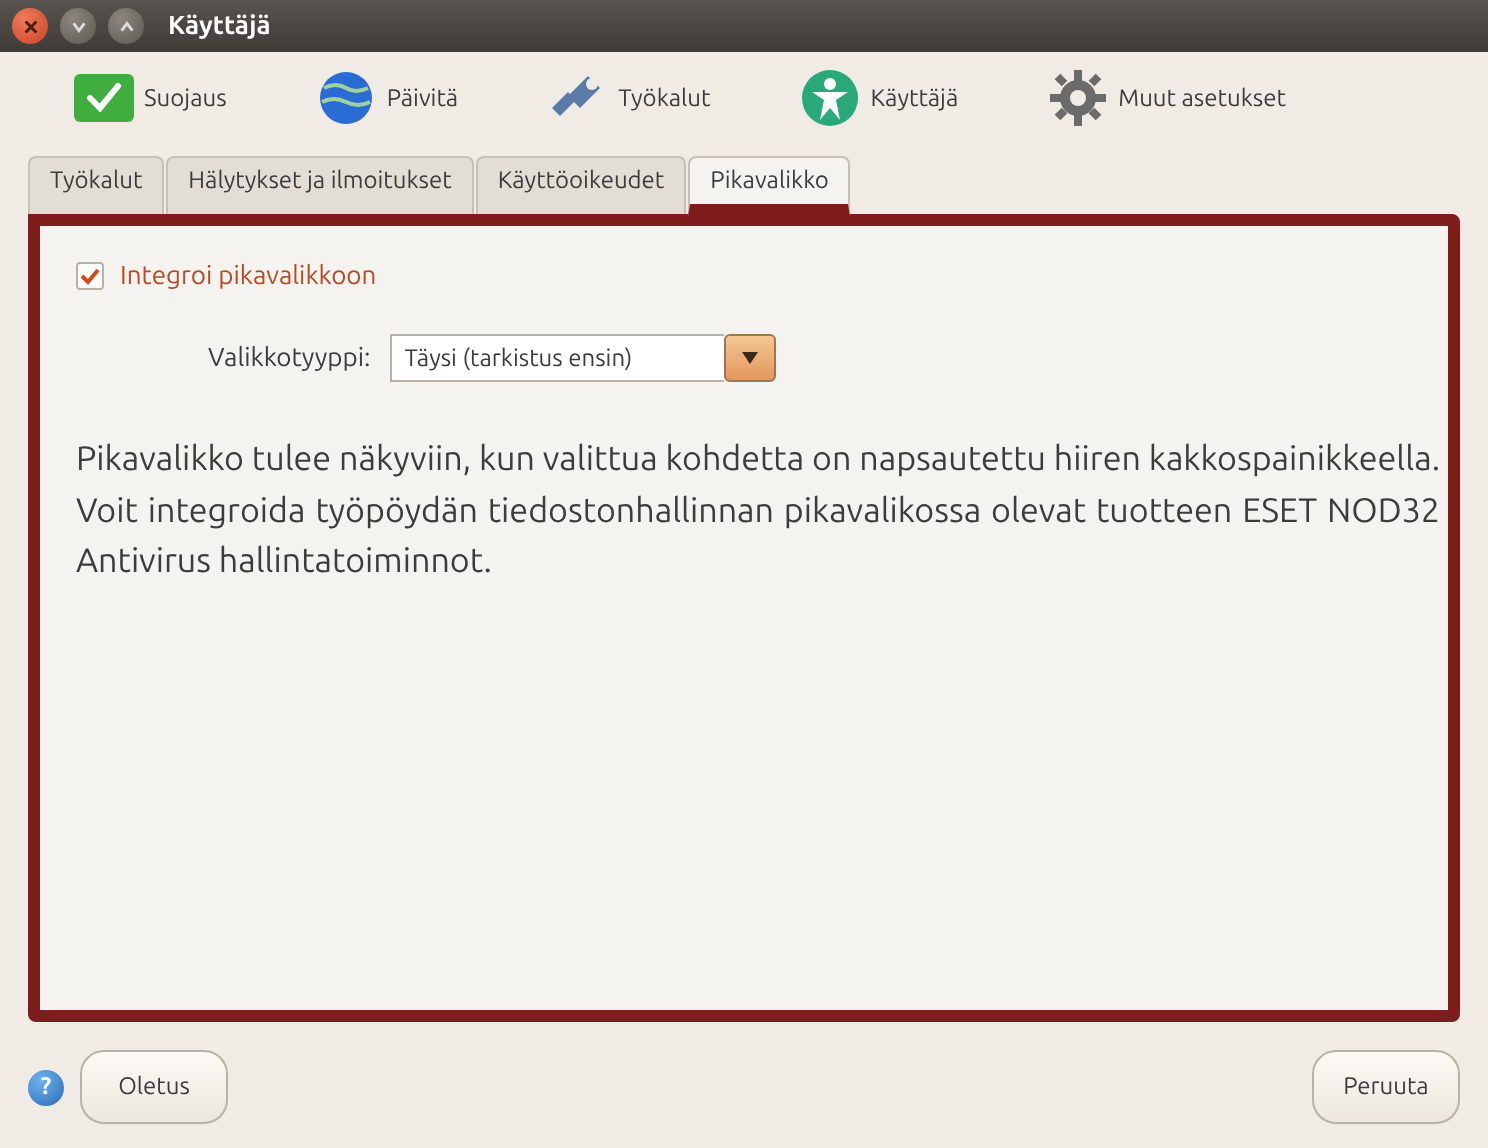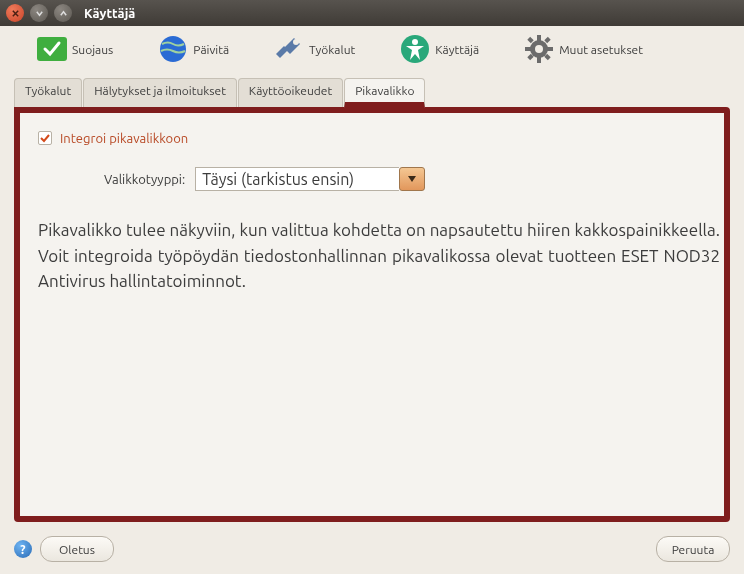--- a/index.html
+++ b/index.html
@@ -92,26 +92,26 @@
     border-radius: 2px;
     display: flex; align-items: center; justify-content: center;
   }
   .check-box svg { width: 10px; height: 10px; }
   .check-label { color: #b84a26; font-size: 13px; }
   
   .form-row { display: flex; align-items: center; gap: 10px; margin-left: 66px; margin-bottom: 26px; }
   .form-label { color: #3c3c3c; font-size: 13px; }
   .select-wrap { display: flex; }
   .select-input {
-    width: 204px; height: 24px;
+    width: 167px; height: 24px;
     background: #fff;
     border: 1px solid #b8b1a5;
     border-right: none;
     padding: 0 6px;
-    font-size: 16px;
+    font-size: 12px;
     display: flex; align-items: center;
   }
   .select-btn {
     width: 26px; height: 24px;
     background: linear-gradient(#f4c793, #e2975c);
     border: 1px solid #a0764c;
     border-radius: 3px;
     display: flex; align-items: center; justify-content: center;
   }
   .desc-text {
@@ -127,21 +127,21 @@
     padding: 4px 14px 12px;
     gap: 8px;
   }
   .help-btn {
     width: 18px; height: 18px; border-radius: 50%;
     background: radial-gradient(circle at 35% 30%, #6db3f2, #2a6bb5);
     color: #fff; font-weight: bold; font-size: 12px;
     display: flex; align-items: center; justify-content: center;
   }
   .btn {
-    min-width: 74px; height: 26px;
+    min-width: 74px; height: 37px;
     background: linear-gradient(#fcfaf6, #ebe7df);
     border: 1px solid #b8b1a5;
     border-radius: 12px;
     font-size: 12px;
     display: flex; align-items: center; justify-content: center;
     padding: 0 12px;
   }
   .spacer { flex: 1; }
 </style>
 </head>

